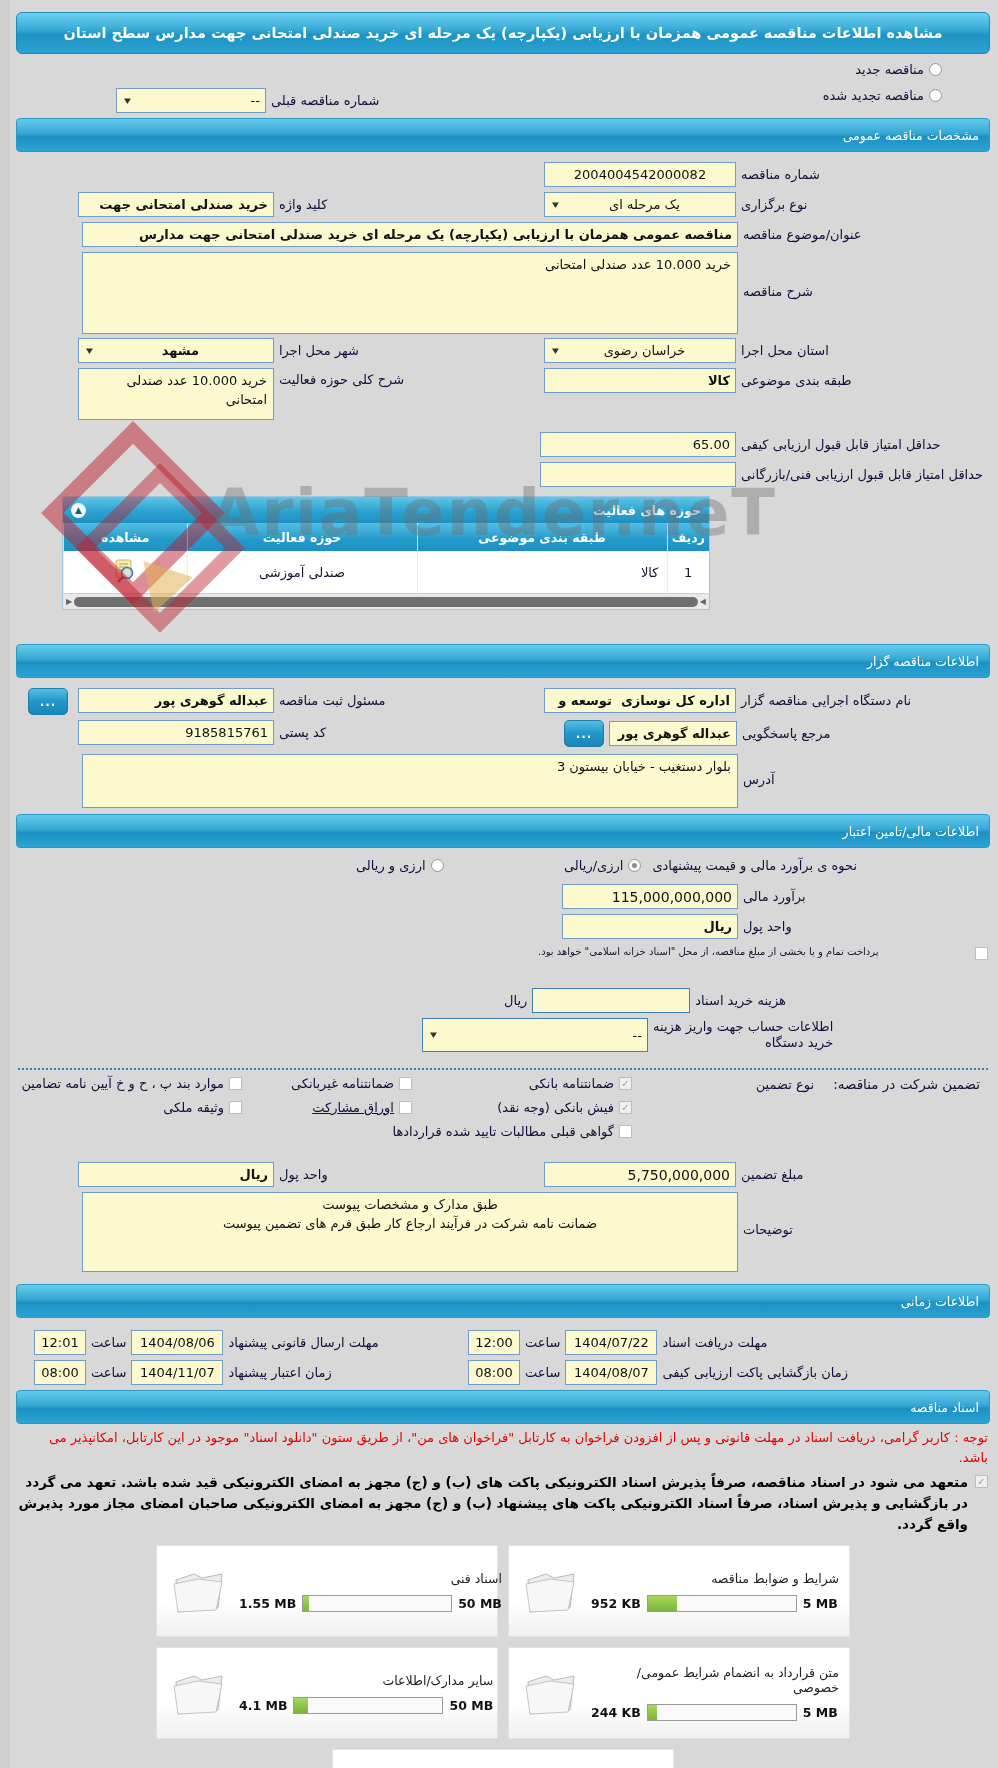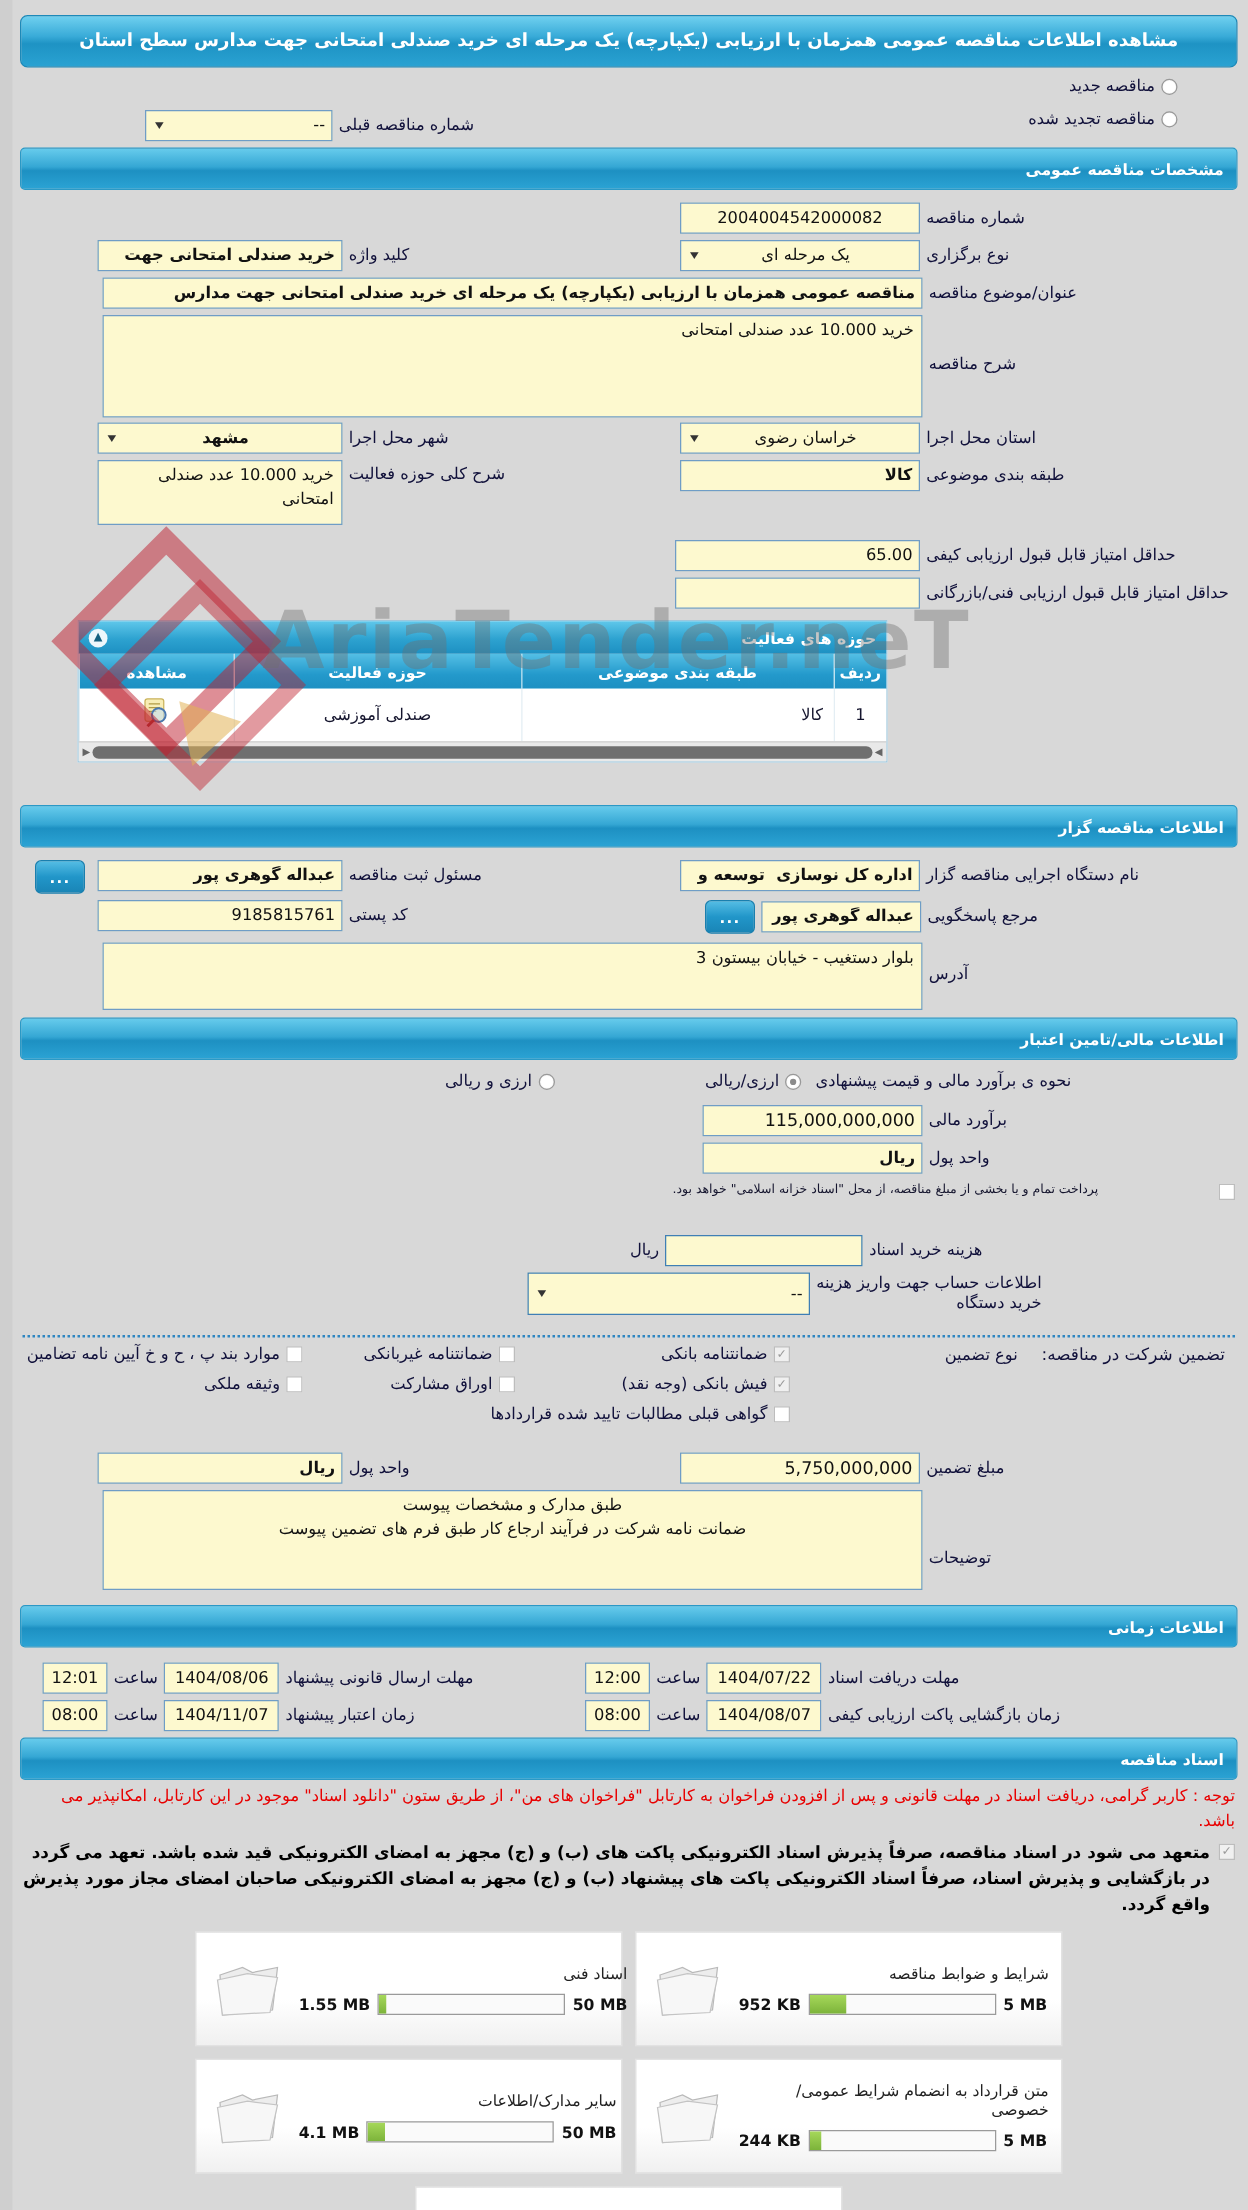--- a/index.html
+++ b/index.html
@@ -18,21 +18,21 @@
   .titlebar {
     height:42px; border-radius:6px; border:1px solid #1d89b8;
     background:linear-gradient(180deg,#6fd0ef 0%,#39abd8 40%,#1e93c4 55%,#2aa2d2 100%);
     color:#fff; font-weight:bold; font-size:14.5px;
     display:flex; align-items:center; justify-content:center; text-align:center;
     padding:0 6px;
   }
   .secbar {
     height:24px; border-radius:4px; border:1px solid #2a99c6;
     background:linear-gradient(180deg,#66cbec 0%,#35a7d4 45%,#1d90c2 55%,#2ba3d4 100%);
-    color:#fff; font-weight:bold; font-size:12.5px;
+    color:#fff; font-weight:normal; font-size:12.5px;
     display:flex; align-items:center; padding:16px 10px;
   }
 
   
   .frow { position:relative; height:30px; }
   .pair { position:absolute; top:0; display:flex; align-items:center; direction:ltr; gap:5px; }
   .pair .lbl { direction:rtl; white-space:nowrap; font-size:13px; color:#10103a; }
   .lbl2 { direction:rtl; font-size:13px; color:#10103a; text-align:right; line-height:1.25; white-space:nowrap; }
 
   input.inp, .selbox, textarea.tarea {
@@ -371,21 +371,21 @@
     <div class="pair" style="right:748px;left:auto;direction:rtl;">
       <span class="cb"></span>
       <span class="lbl">موارد بند پ ، ح و خ آیین نامه تضامین</span>
     </div>
   </div>
   <div class="frow" style="height:24px;">
     <div class="pair" style="right:358px;left:auto;direction:rtl;margin-left:17px;">
       <span class="cb checked"></span>
       <span class="lbl">فیش بانکی (وجه نقد)</span>
     </div>
-    <div class="pair" style="right:578px;left:auto;direction:rtl;">
+    <div class="pair" style="right:578px;left:auto;direction:rtl;text-decoration:underline;">
       <span class="cb"></span>
       <span class="lbl">اوراق مشارکت</span>
     </div>
     <div class="pair" style="right:748px;left:auto;direction:rtl;">
       <span class="cb"></span>
       <span class="lbl">وثیقه ملکی</span>
     </div>
   </div>
   <div class="frow" style="height:24px;">
     <div class="pair" style="right:358px;left:auto;direction:rtl;">
@@ -402,21 +402,21 @@
     <div class="pair" style="left:62px;">
       <input class="inp bold" style="width: 196px;" readonly="" value="ریال">
       <span class="lbl">واحد پول</span>
     </div>
   </div>
 
   <div class="frow" style="height:86px;">
     <div class="pair" style="left:66px;align-items:flex-start;">
       <textarea class="tarea" style="width: 656px; height: 80px; text-align: center;" readonly="">طبق مدارک و مشخصات پیوست
 ضمانت نامه شرکت در فرآیند ارجاع کار طبق فرم های تضمین پیوست</textarea>
-      <span class="lbl" style="margin-top:47px;">توضیحات</span>
+      <span class="lbl" style="margin-top:30px;">توضیحات</span>
     </div>
   </div>
 
   <div class="secbar" style="margin-top:6px;">اطلاعات زمانی</div>
 
   <div class="frow" style="margin-top:12px;">
     <div class="pair" style="left:452px;">
       <input class="inp center" style="width: 52px;" readonly="" value="12:00">
       <span class="lbl">ساعت</span>
       <input class="inp center" style="width: 92px;" readonly="" value="1404/07/22">

